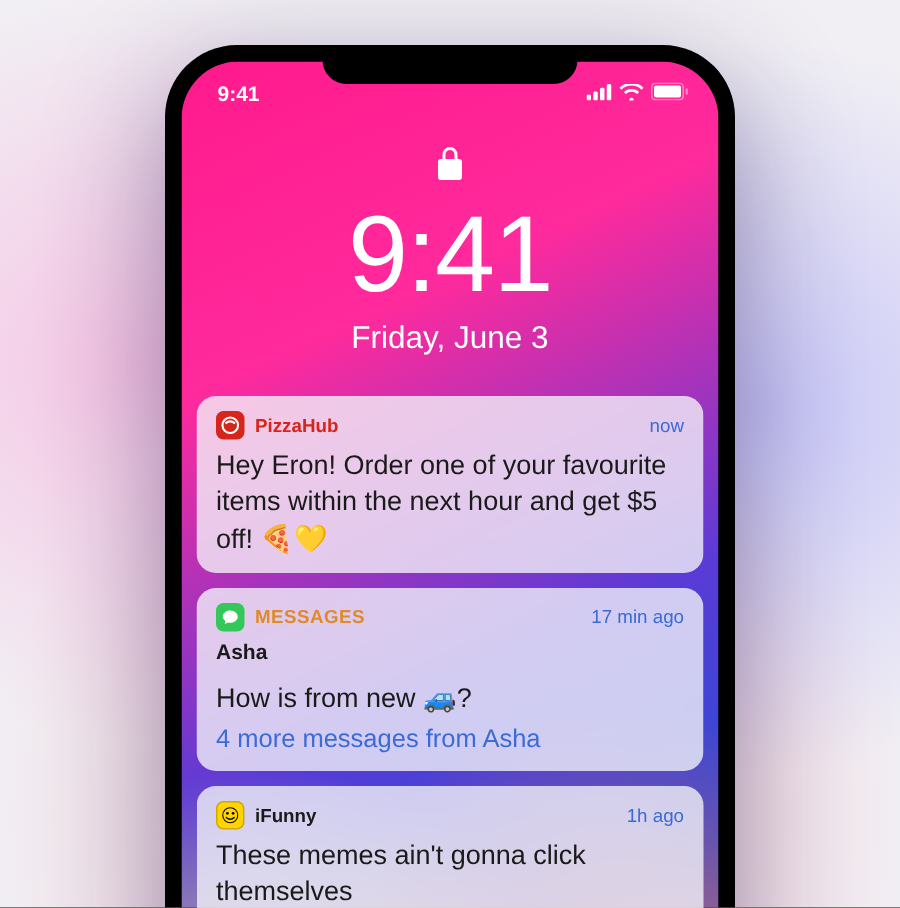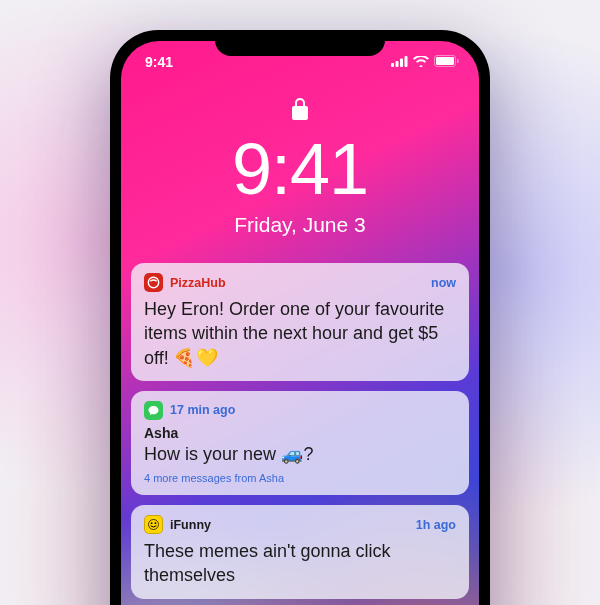--- a/index.html
+++ b/index.html
@@ -102,34 +102,34 @@
     flex-shrink: 0;
   }
   .app-name {
     font-size: 12.5px;
     font-weight: 600;
     flex: 1;
   }
   .notif-time {
     font-size: 12.5px;
     color: #3a6bd6;
-    font-weight: 700;
+    font-weight: 400;
   }
   .notif-title {
     font-size: 14px;
     font-weight: 600;
-    margin-bottom: 1px;
+    margin-bottom: 11px;
   }
   .notif-body {
     font-size: 18px;
     line-height: 1.35;
     color: #1a1a1a;
   }
   .notif-more {
-    font-size: 11px;
+    font-size: 17px;
     color: #3a6bd6;
     margin-top: 6px;
   }
   .pizzahub-icon { background: #d6261c; }
   .messages-icon { background: #34c759; }
   .ifunny-icon { background: #ffd400; border: 0.5px solid rgba(0,0,0,0.2); }
   .pizzahub-name { color: #d6261c; }
   .messages-name { color: #e08a2a; letter-spacing: 0.3px; }
   .ifunny-name { color: #1a1a1a; }
 </style>
@@ -198,24 +198,25 @@
         <div class="notif-body">Hey Eron! Order one of your favourite items within the next hour and get $5 off! 🍕💛</div>
       </div>
 
       <div class="notif">
         <div class="notif-head">
           <span class="app-icon messages-icon">
             <svg width="13" height="13" viewBox="0 0 13 13">
                 <path fill="#fff" d="M6.5 2C3.7 2 1.5 3.8 1.5 6c0 1.2.7 2.3 1.8 3l-.5 2 2.2-1c.5.1 1 .2 1.5.2 2.8 0 5-1.8 5-4S9.3 2 6.5 2z"></path>
               </svg>
           </span>
+          <span class="app-name messages-name">MESSAGES</span>
           <span class="notif-time">17 min ago</span>
         </div>
         <div class="notif-title">Asha</div>
-        <div class="notif-body">How is your new 🚙?</div>
+        <div class="notif-body">How is from new 🚙?</div>
         <div class="notif-more">4 more messages from Asha</div>
       </div>
 
       <div class="notif">
         <div class="notif-head">
           <span class="app-icon ifunny-icon">
             <svg width="13" height="13" viewBox="0 0 13 13">
                 <circle cx="6.5" cy="6.5" r="5" fill="#ffd400" stroke="#000" stroke-width="0.7"></circle>
                 <circle cx="4.6" cy="5.2" r="0.9" fill="#000"></circle>
                 <circle cx="8.4" cy="5.2" r="0.9" fill="#000"></circle>

